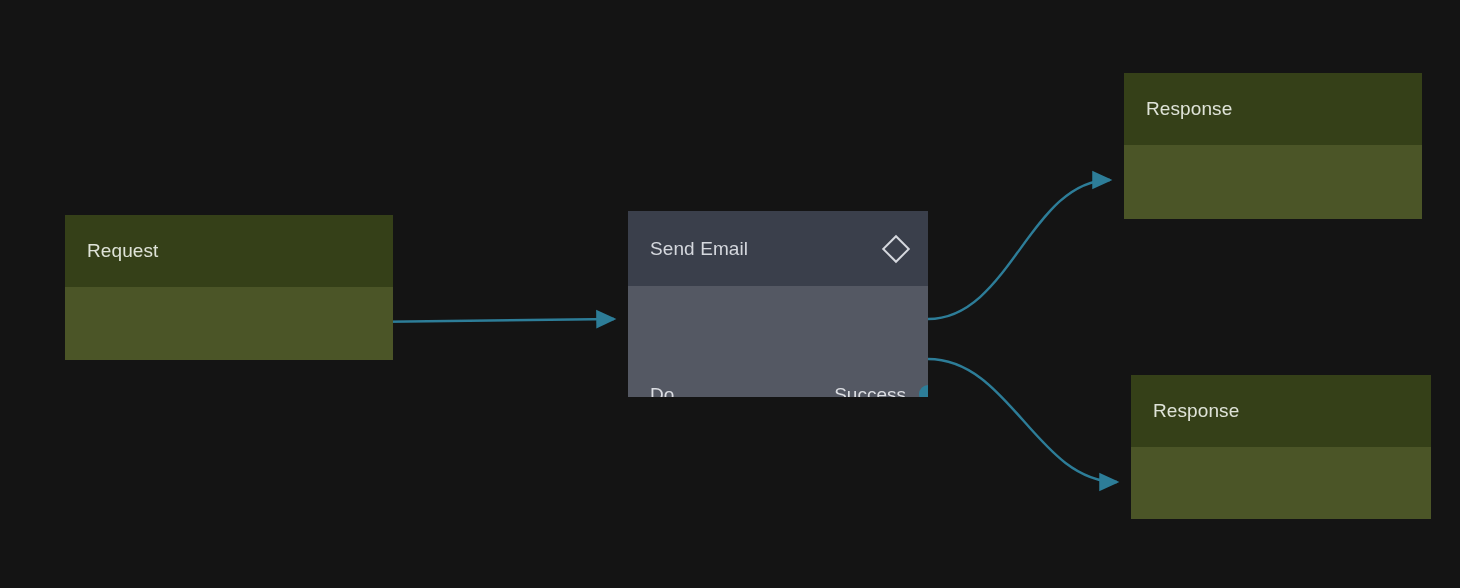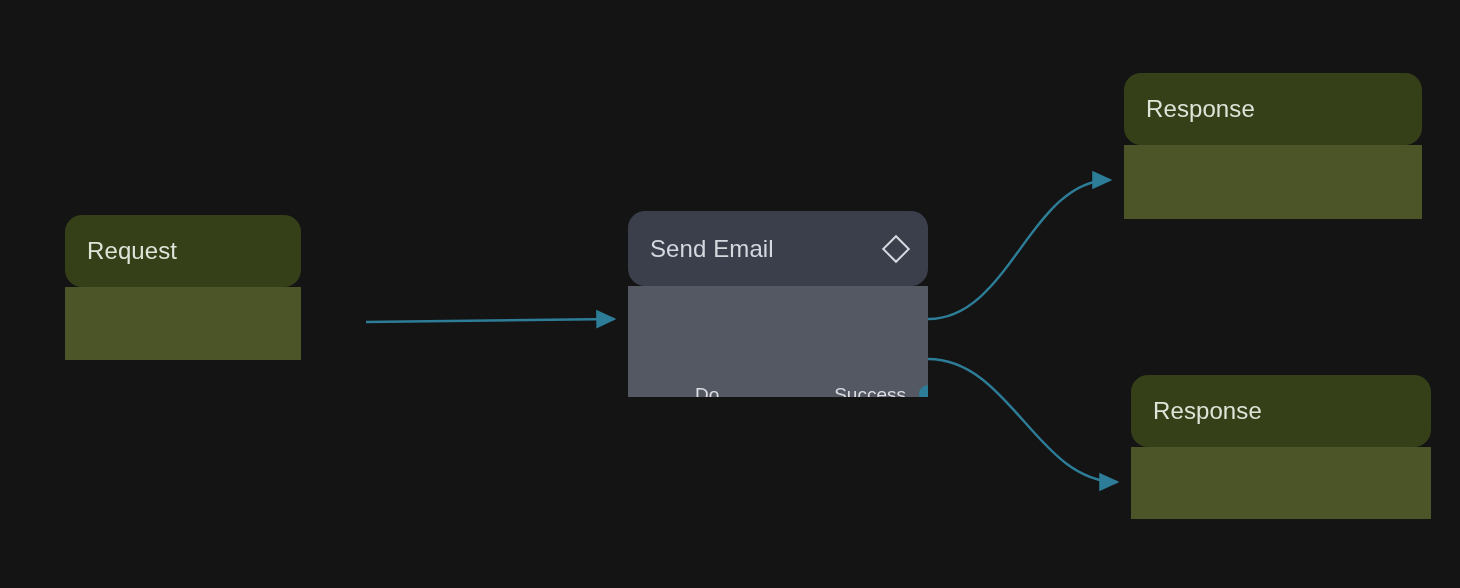--- a/index.html
+++ b/index.html
@@ -41,23 +41,22 @@
     display: flex;
     flex-direction: column;
     overflow: hidden;
   }
 
   .node-header {
     display: flex;
     align-items: center;
     justify-content: center;
     padding: 0 22px;
-    font-size: 24px;
+    font-size: 19px;
     letter-spacing: 0.1px;
-    border-radius: 17px;
   }
 
   .node-body {
     flex: 1 1 auto;
     position: relative;
     padding: 0 22px;
     display: flex;
     flex-direction: column;
   }
 
@@ -123,37 +122,37 @@
       <marker id="arrow" markerWidth="9" markerHeight="9" refX="7.4" refY="4.5" orient="auto" markerUnits="strokeWidth">
         <path d="M 0 0.6 L 8.4 4.5 L 0 8.4 z" fill="#2d7d98"></path>
       </marker>
     </defs>
 
     <path id="edge-0" fill="none" stroke="#2d7d98" stroke-width="2.4" marker-end="url(#arrow)" d="M 366 322 L 614 319"></path>
     <path id="edge-1" fill="none" stroke="#2d7d98" stroke-width="2.4" marker-end="url(#arrow)" d="M 928 319 C 1010 319, 1030 180, 1110 180"></path>
     <path id="edge-2" fill="none" stroke="#2d7d98" stroke-width="2.4" marker-end="url(#arrow)" d="M 928 359 C 1010 359, 1037 482, 1117 482"></path>
   </svg>
 
-  <div class="node green" id="node-request" style="left: 65px; top: 215px; width: 236px; height: 145px;">
+  <div class="node green" id="node-request" style="left: 65px; top: 215px; width: 328px; height: 145px;">
     <div class="node-header" style="height: 72px;">
       <span class="header-title">Request</span>
     </div>
     <div class="node-body">
       
     </div>
 
   </div>
 
   <div class="node gray" id="node-send-email" style="left: 628px; top: 211px; width: 300px; height: 186px;">
     <div class="node-header" style="height: 75px;">
       <span class="header-title">Send Email</span>
       <span class="diamond-icon"></span>
     </div>
     <div class="node-body">
-      <span class="port-row in" id="se-in-0" style="top: 99px; margin-left: 45px;">Do</span>
+      <span class="port-row in" id="se-in-0" style="top: 99px;">Do</span>
       <span class="port-row out" id="se-out-0" style="top: 99px;">Success</span>
 
     </div>
     <span class="port-dot" id="dot-se-success" style="left: 300px; top: 183px;"></span>
 
   </div>
 
   <div class="node green" id="node-response-success" style="left: 1124px; top: 73px; width: 298px; height: 146px;">
     <div class="node-header" style="height: 72px;">
       <span class="header-title">Response</span>

